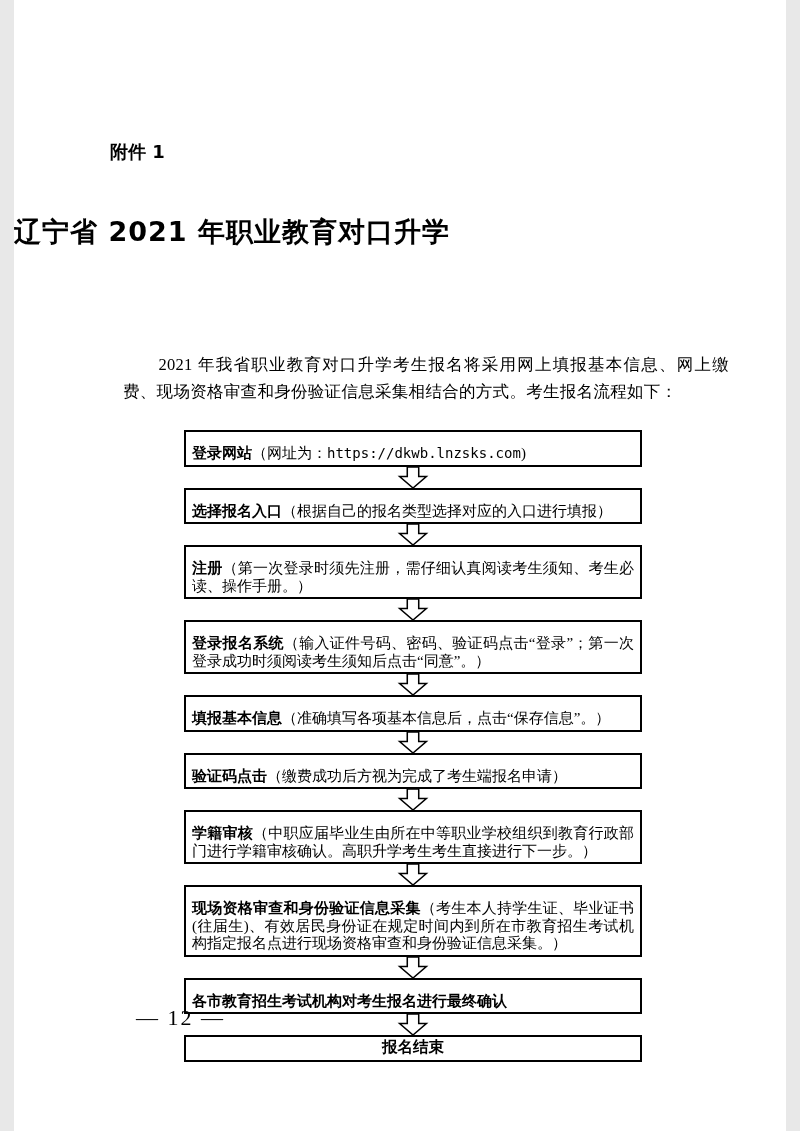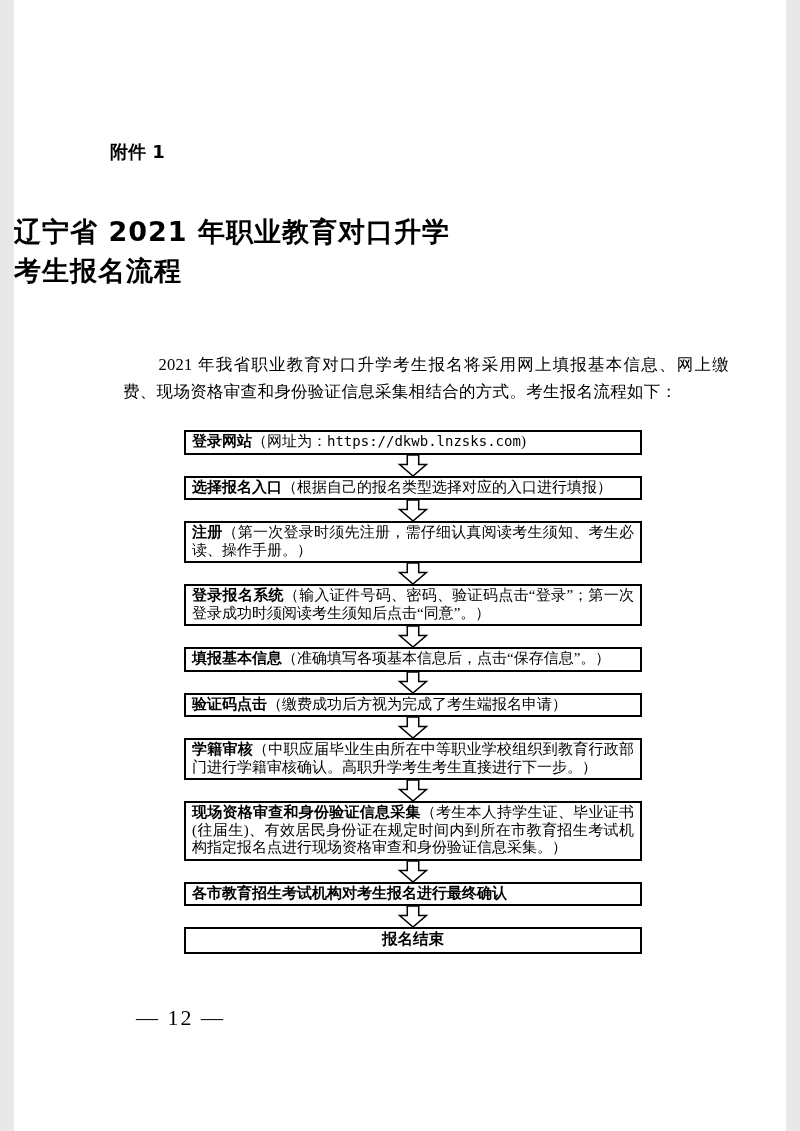--- a/index.html
+++ b/index.html
@@ -33,21 +33,21 @@
     letter-spacing:0.3px;
   }
   .flowchart {
     position:absolute; left:170px; top:430px; width:458px;
   }
   .step {
     box-sizing:border-box;
     width:100%;
     border:2px solid #000;
     background:#fff;
-    padding:1px 6px 2px 6px;
+    padding:13px 6px 2px 6px;
     font-size:15px; line-height:17.5px;
     text-align:justify;
   }
   .step .lbl {
     font-family:"DejaVu Sans","Liberation Sans",sans-serif;
     font-weight:bold;
   }
   .step .dtl { font-weight:normal; }
   .step.center { text-align:center; padding:2px 6px 3px 6px; }
   .step.center .lbl { font-size:15.5px; }
@@ -67,21 +67,20 @@
 </style>
 </head>
 <body>
 
 <div class="page">
 
   <div class="attachment">附件 1</div>
 
   <h1 class="title">
     <span>辽宁省 2021 年职业教育对口升学</span>
-    <span>考生报名流程</span>
   </h1>
 
   <p class="intro">2021 年我省职业教育对口升学考生报名将采用网上填报基本信息、网上缴费、现场资格审查和身份验证信息采集相结合的方式。考生报名流程如下：</p>
 
   <div class="flowchart">
 
     <div class="step"><b class="lbl">登录网站</b><span class="dtl">（网址为：</span><span class="url">https://dkwb.lnzsks.com</span><span class="dtl">)</span></div>
 
     <div class="arrow">
       <svg width="34" height="21" viewBox="0 0 34 22">

